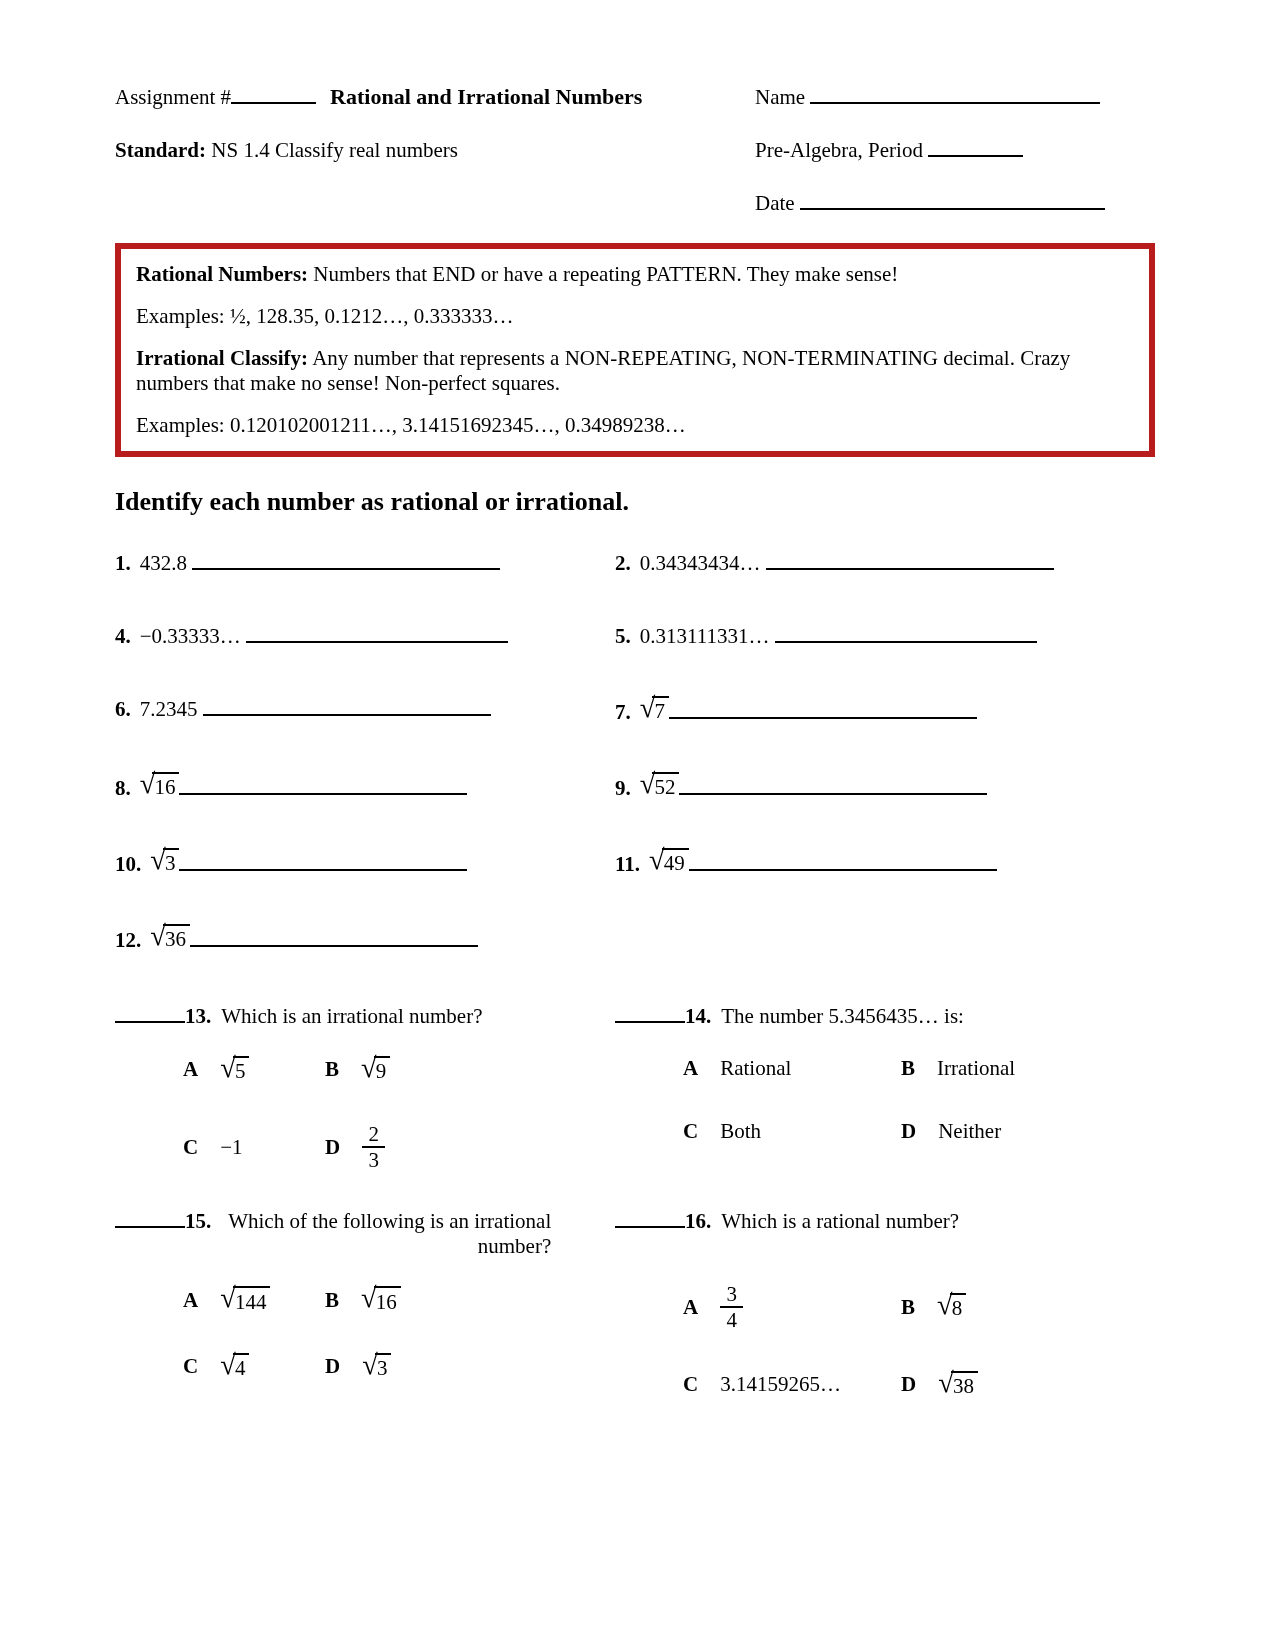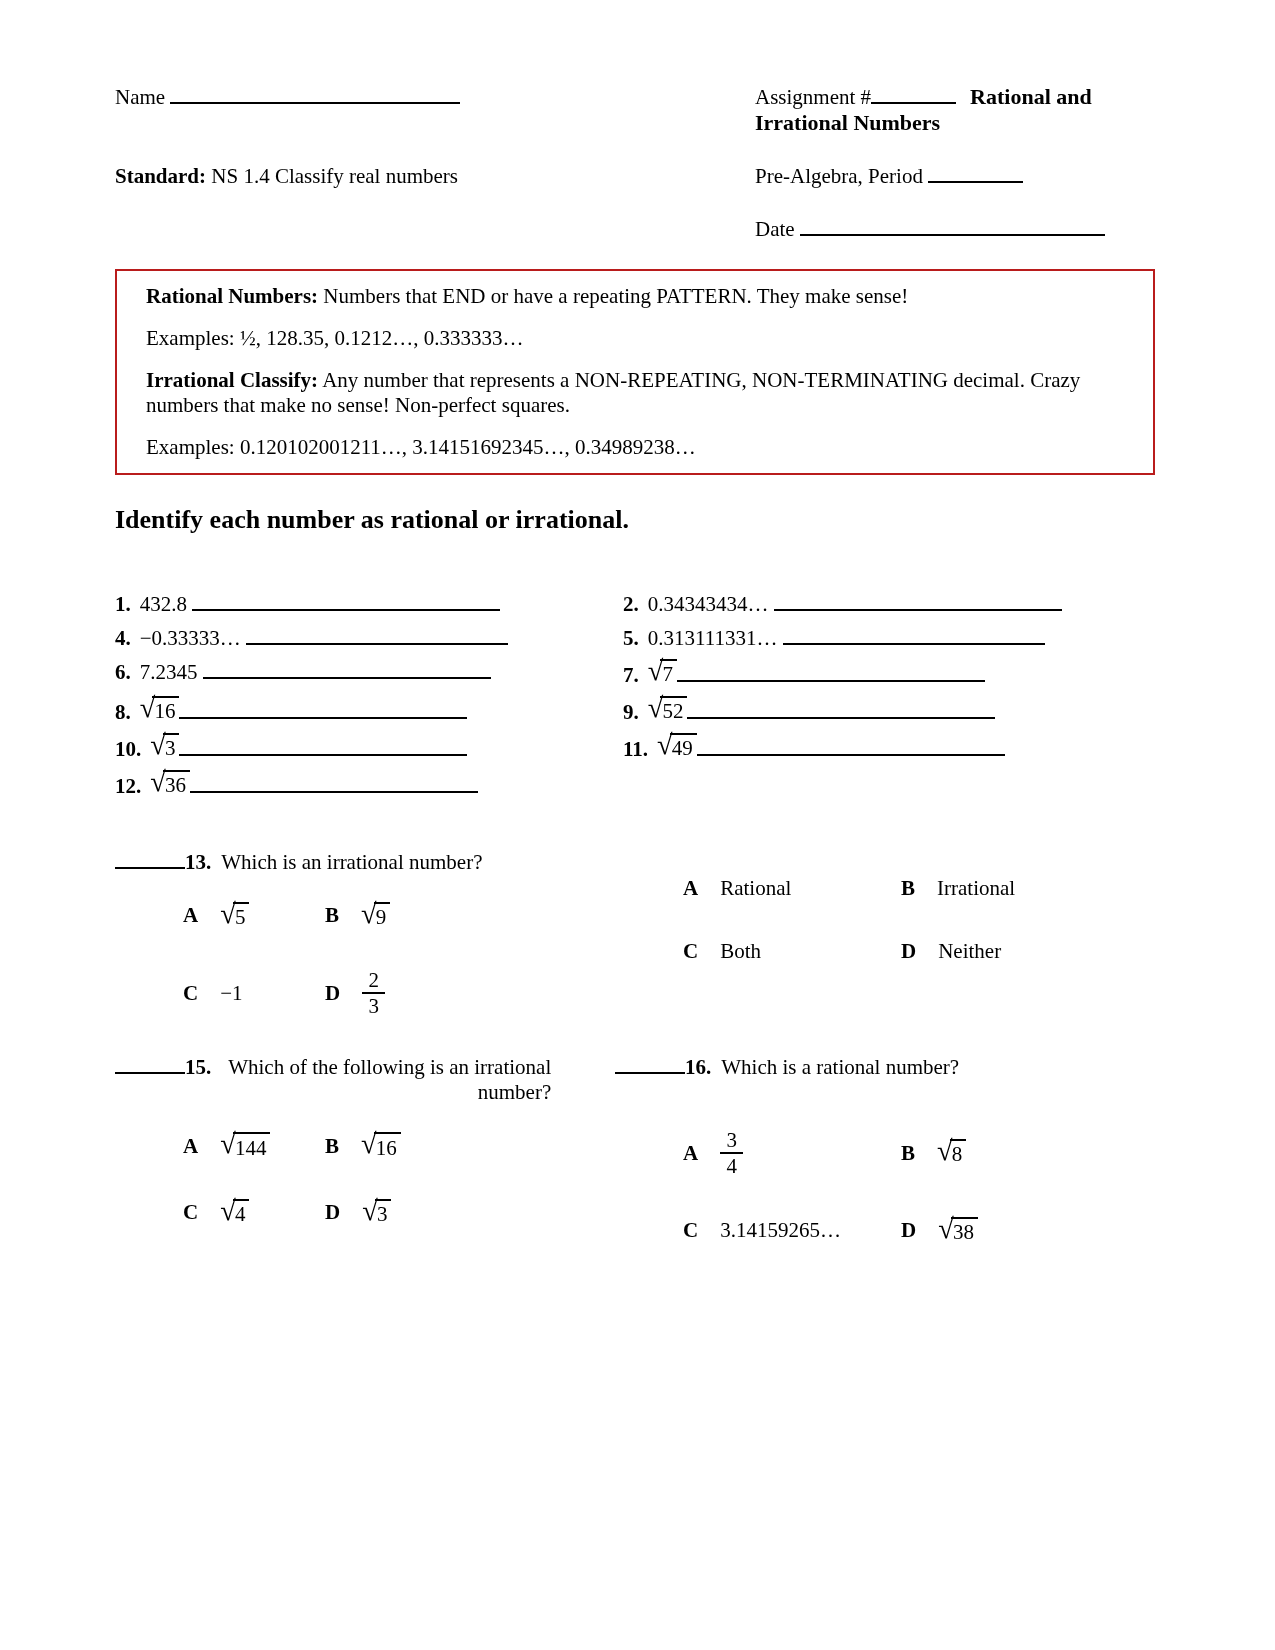--- a/index.html
+++ b/index.html
@@ -16,27 +16,27 @@
   b, .bold { font-weight: bold; }
   
   .hrow { display: grid; grid-template-columns: 640px 1fr; margin-bottom: 27px; align-items: baseline; }
   .title { margin-left: 14px; font-size: 22px; }
   
   .blank { display: inline-block; border-bottom: 2px solid #000; height: 0.95em; vertical-align: baseline; }
   .bw-70 { width: 70px; }  .bw-85 { width: 85px; }  .bw-95 { width: 95px; }
   .bw-290 { width: 290px; } .bw-305 { width: 305px; }
   .bw-s { width: 262px; } .bw-m { width: 288px; } .bw-l { width: 308px; }
   
-  .defbox { border: 2px solid #b91c1c; padding: 13px 29px; margin-top: 16px; }
+  .defbox { border: 6px solid #b91c1c; padding: 13px 15px; margin-top: 16px; }
   .defbox p { margin: 0 0 17px; }
   .defbox p:last-child { margin: 0; }
   
   .instr { font-weight: bold; font-size: 26px; margin: 30px 0 0; }
   
-  .probs { display: grid; grid-template-columns: 500px 1fr; row-gap: 47px; margin-top: 56px; gap: 8px; }
+  .probs { display: grid; grid-template-columns: 500px 1fr; row-gap: 47px; margin-top: 33px; }
   .prob { white-space: nowrap; }
   .pnum { font-weight: bold; margin-right: 9px; }
   
   .rad { display: inline-flex; align-items: flex-start; white-space: nowrap; }
   .sg { font-size: 1.35em; line-height: 1; display: inline-block; transform: translateY(-0.08em); }
   .rcd { display: inline-block; border-top: 2px solid #000; padding: 0.06em 0.18em 0 0.1em; margin-left: -0.14em; }
   
   .frac { display: inline-flex; flex-direction: column; align-items: center; line-height: 1.15; text-align: center; }
   .fn { padding: 0 0.3em; }
   .fd { border-top: 2px solid #000; padding: 0 0.3em; }
@@ -53,25 +53,25 @@
   .cl { font-weight: bold; }
 </style>
 </head>
 <body>
 
 <div class="page">
 
   <div>
     <div class="hrow">
       <div>
+        <span>Assignment #</span><span class="blank bw-85"></span><b class="title">Rational and Irrational Numbers</b>
+      </div>
+      <div>
         <span>Name</span>
         <span class="blank bw-290"></span>
-      </div>
-      <div>
-        <span>Assignment #</span><span class="blank bw-85"></span><b class="title">Rational and Irrational Numbers</b>
       </div>
     </div>
     <div class="hrow">
       <div>
         <b>Standard:</b>
         <span>NS 1.4 Classify real numbers</span>
       </div>
       <div>
         <span>Pre-Algebra, Period</span>
         <span class="blank bw-95"></span>
@@ -186,20 +186,25 @@
           <span class="cl">D</span>
           <span class="frac">
               <span class="fn">2</span>
               <span class="fd">3</span>
             </span>
         </div>
       </div>
     </div>
 
     <div>
+      <div class="qhead">
+        <span class="blank bw-70"></span>
+          <b class="qnum">14.</b>
+          <span class="qtext">The number 5.3456435… is:</span>
+      </div>
       <div class="choices cols-w">
         <div class="choice">
           <span class="cl">A</span>
           <span>Rational</span>
         </div>
         <div class="choice">
           <span class="cl">B</span>
           <span>Irrational</span>
         </div>
         <div class="choice">

